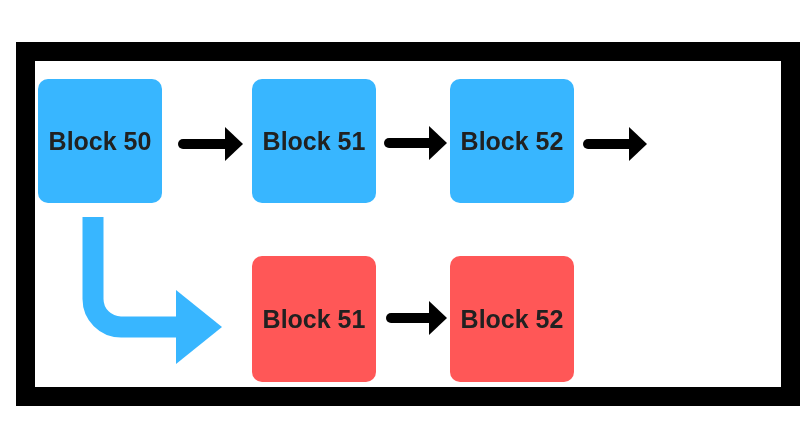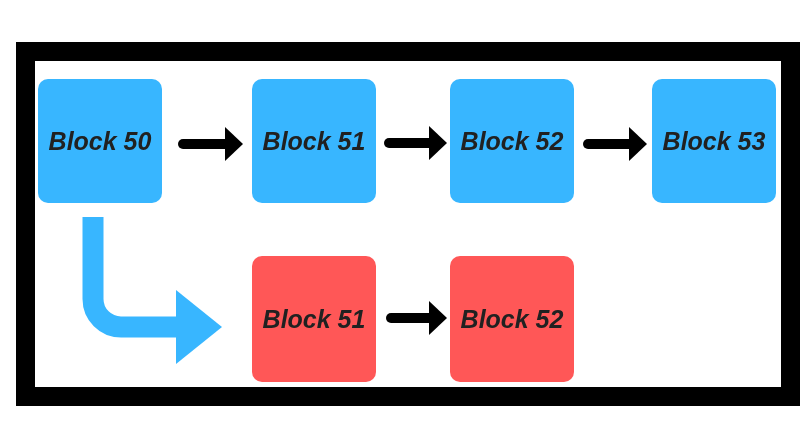--- a/index.html
+++ b/index.html
@@ -10,21 +10,20 @@
     width: 800px;
     height: 422px;
     background: var(--background, #ffffff);
     font-family: "Liberation Sans", sans-serif;
     overflow: hidden;
   }
   .canvas {
     position: relative;
     width: 800px;
     height: 345px;
-    font-style: italic;
   }
   .frame {
     position: absolute;
     left: 16px;
     top: 42px;
     width: 784px;
     height: 364px;
     box-sizing: border-box;
     border: 19px solid var(--frame, #000000);
   }
@@ -75,23 +74,20 @@
 
   <div class="block block--blue" style="left:38px; top:79px;">
     <span class="block-label">Block 50</span>
   </div>
   <div class="block block--blue" style="left:252px; top:79px;">
     <span class="block-label">Block 51</span>
   </div>
   <div class="block block--blue" style="left:450px; top:79px;">
     <span class="block-label">Block 52</span>
   </div>
-  <div class="block block--blue" style="left:652px; top:79px;">
-    <span class="block-label">Block 53</span>
-  </div>
 
   <div class="block block--red" style="left:252px; top:256px;">
     <span class="block-label">Block 51</span>
   </div>
   <div class="block block--red" style="left:450px; top:256px;">
     <span class="block-label">Block 52</span>
   </div>
 
   <svg class="arrows" viewBox="0 0 800 422" xmlns="http://www.w3.org/2000/svg">
 

